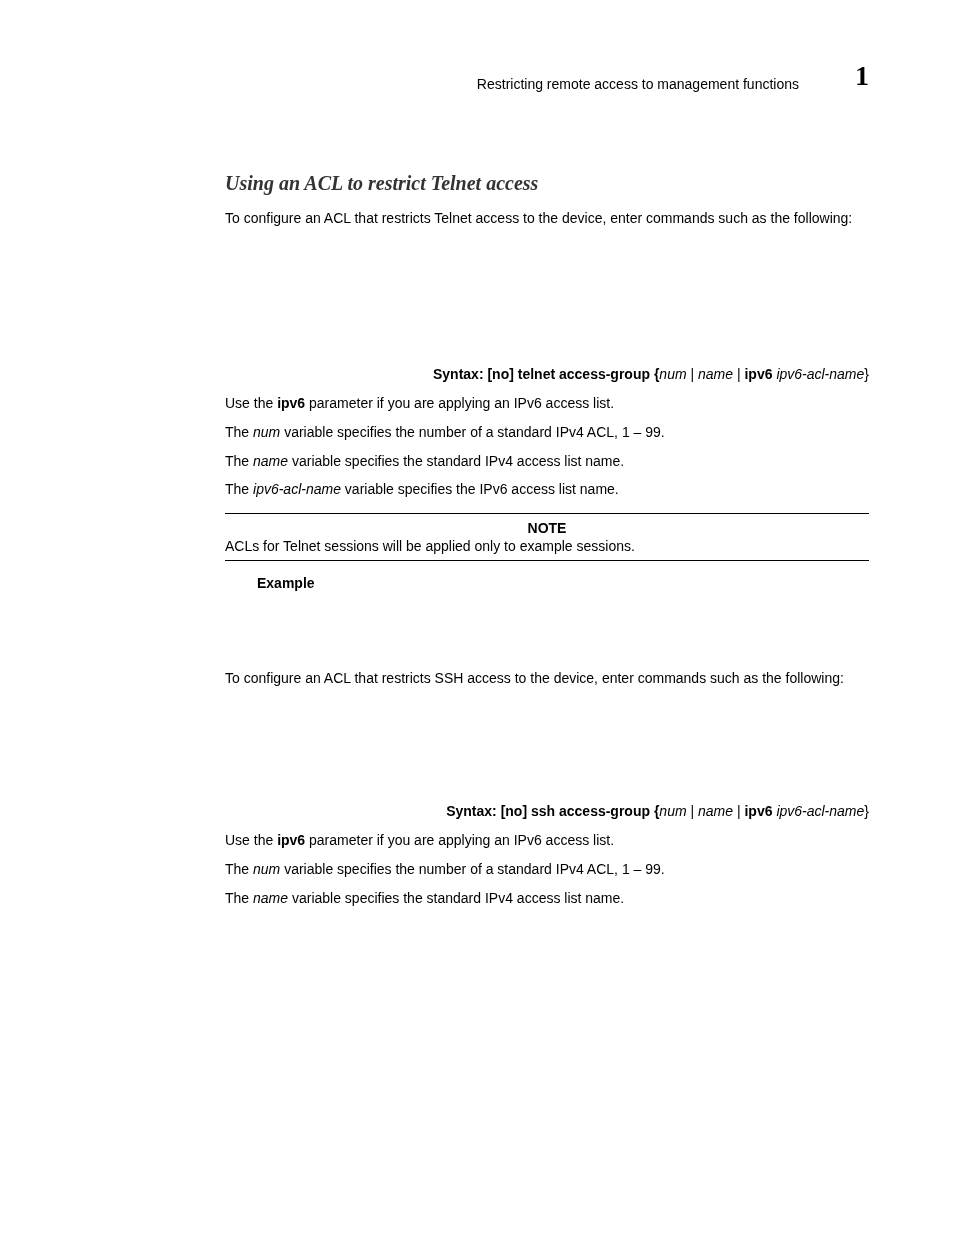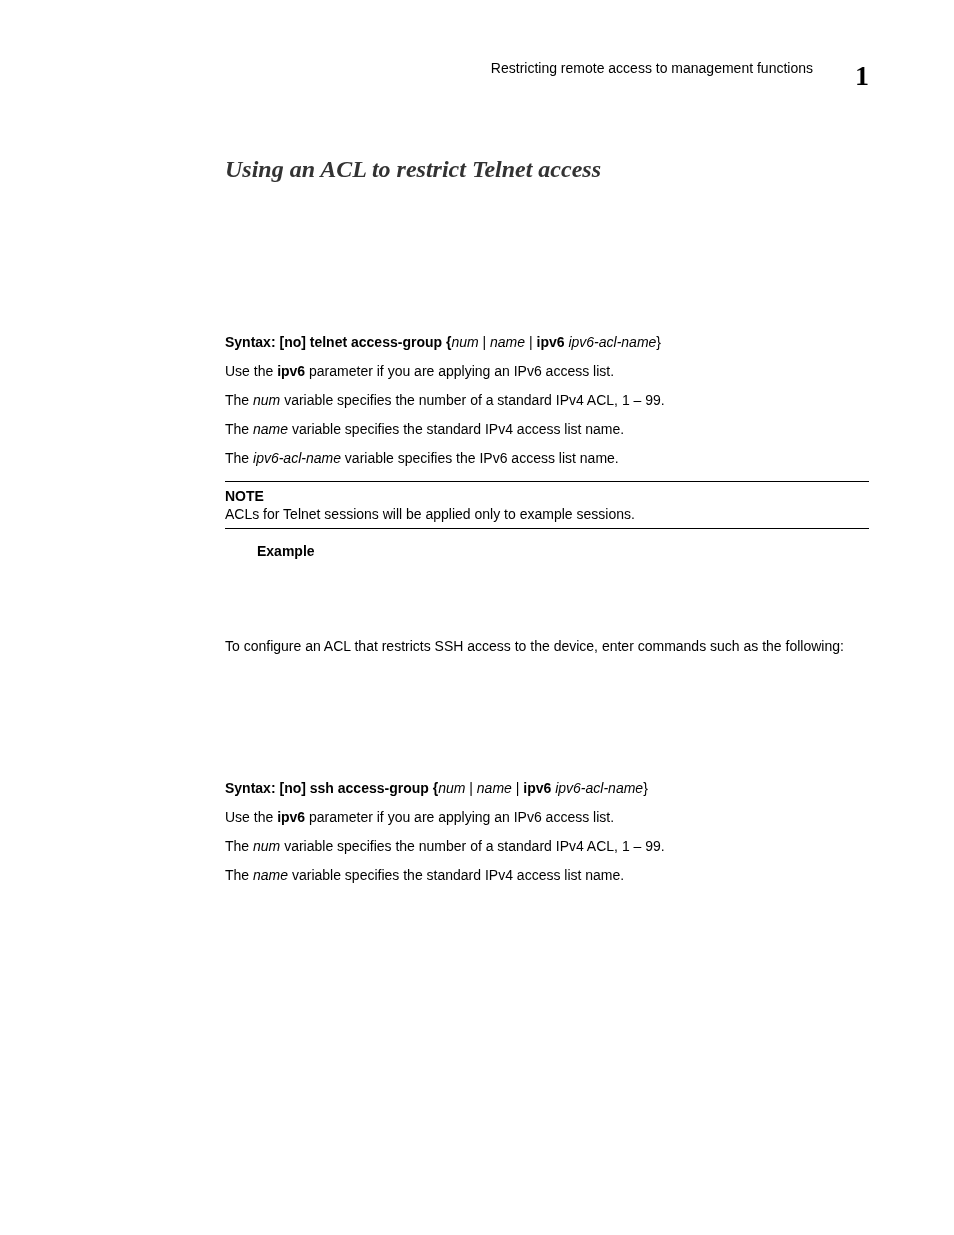--- a/index.html
+++ b/index.html
@@ -11,79 +11,81 @@
     background: #fff;
     width: 954px;
   }
   .page {
     padding: 60px 85px 60px 225px;
     box-sizing: border-box;
   }
   .header {
     display: flex;
     justify-content: flex-end;
-    align-items: flex-start;
-    margin-bottom: 64px;
-    gap: 42px;
+    align-items: flex-end;
+    margin-bottom: 80px;
+    gap: 56px;
   }
   .header-text {
     font-size: 14px;
     color: #000;
   }
   .header-num {
     font-family: Georgia, "Times New Roman", serif;
     font-size: 28px;
     font-weight: bold;
   }
   h2.section {
     font-family: Georgia, "Times New Roman", serif;
     font-style: italic;
     font-weight: bold;
-    font-size: 24px;
+    font-size: 20px;
     color: #333;
     margin: 30px 0 14px 0;
   }
   p {
     margin: 10px 0;
     line-height: 1.35;
   }
   .gap1 { height: 115px; }
   .gap2 { height: 58px; }
   .gap3 { height: 92px; }
   .bold { font-weight: bold; }
   .ital { font-style: italic; }
-  .syntax { margin-top: 21px; }
+  .syntax { margin-top: 12px; text-align: right; }
   .note-block {
     border-top: 1px solid #000;
     border-bottom: 1px solid #000;
     margin: 14px 0;
     padding: 6px 0;
   }
   .note-title {
     font-weight: bold;
     margin-bottom: 2px;
+    text-align: center;
   }
   .example-label {
     font-weight: bold;
     margin: 10px 0;
     padding-left: 32px;
   }
 </style>
 </head>
 <body>
 
 <div class="page">
 
   <div class="header">
     <span class="header-text">Restricting remote access to management functions</span>
     <span class="header-num">1</span>
   </div>
 
   <h2 class="section">Using an ACL to restrict Telnet access</h2>
 
+  <p>To configure an ACL that restricts Telnet access to the device, enter commands such as the following:</p>
 
   <div class="gap1"></div>
 
 
   <p class="syntax">
     <span class="bold">Syntax: </span><span class="bold">[no] telnet access-group {</span><span class="ital">num</span><span> | </span><span class="ital">name</span><span> | </span><span class="bold">ipv6</span><span> </span><span class="ital">ipv6-acl-name</span><span>}</span>
   </p>
 
   <p>
     <span>Use the </span><span class="bold">ipv6</span><span> parameter if you are applying an IPv6 access list.</span>

